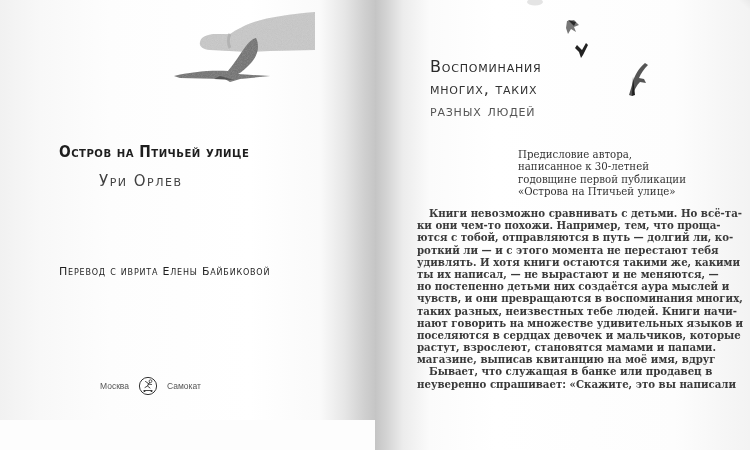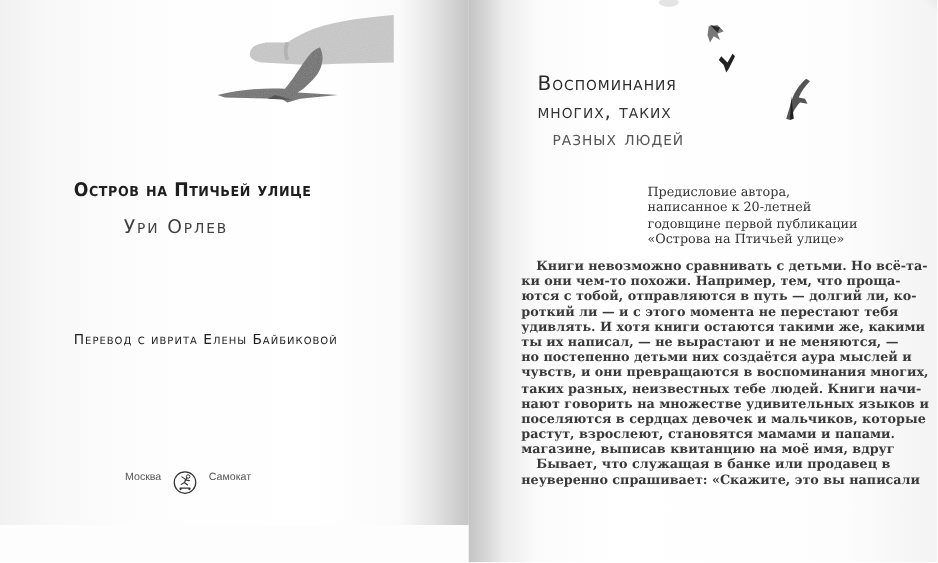--- a/index.html
+++ b/index.html
@@ -68,21 +68,21 @@
     }
     .illustrator-line {
       left: 75px; top: 267px;
       font-size: 11px;
       letter-spacing: 0.8px;
     }
     .publisher-row {
       position: absolute;
       left: 100px; top: 376px;
       display: flex;
-      align-items: flex-start;
+      align-items: center;
       gap: 9px;
       font-family: "Liberation Sans", sans-serif;
       font-size: 8.5px;
       color: #555;
     }
     .publisher-logo {
       width: 20px; height: 20px;
       display: inline-block;
     }
 
@@ -98,21 +98,21 @@
       left: 430px; top: 56px;
       font-family: "DejaVu Sans", sans-serif;
       font-variant: small-caps;
       color: #2a2a2a;
       font-size: 16px;
       line-height: 22px;
       letter-spacing: 0.8px;
     }
     .chapter-title div { white-space: nowrap; }
     .chapter-title .l2 { color: #333; }
-    .chapter-title .l3 { color: #555; margin-left: 12px; }
+    .chapter-title .l3 { color: #555; }
 
     .epigraph {
       position: absolute;
       left: 518px; top: 149px;
       font-family: "DejaVu Serif", serif;
       font-size: 10.2px;
       line-height: 12.3px;
       color: #333;
       white-space: nowrap;
     }
@@ -208,21 +208,21 @@
   </svg>
 
   <div class="chapter-title">
     <div class="l1">Воспоминания</div>
     <div class="l2">многих, таких</div>
     <div class="l3">разных людей</div>
   </div>
 
   <div class="epigraph">
     <div>Предисловие автора,</div>
-    <div>написанное к 20-летней</div>
+    <div>написанное к 30-летней</div>
     <div>годовщине первой публикации</div>
     <div>«Острова на Птичьей улице»</div>
   </div>
 
   <div class="body-text">
     <span class="line indent">Книги невозможно сравнивать с детьми. Но всё-та-</span>
     <span class="line">ки они чем-то похожи. Например, тем, что проща-</span>
     <span class="line">ются с тобой, отправляются в путь — долгий ли, ко-</span>
     <span class="line">роткий ли — и с этого момента не перестают тебя</span>
     <span class="line">удивлять. И хотя книги остаются такими же, какими</span>

